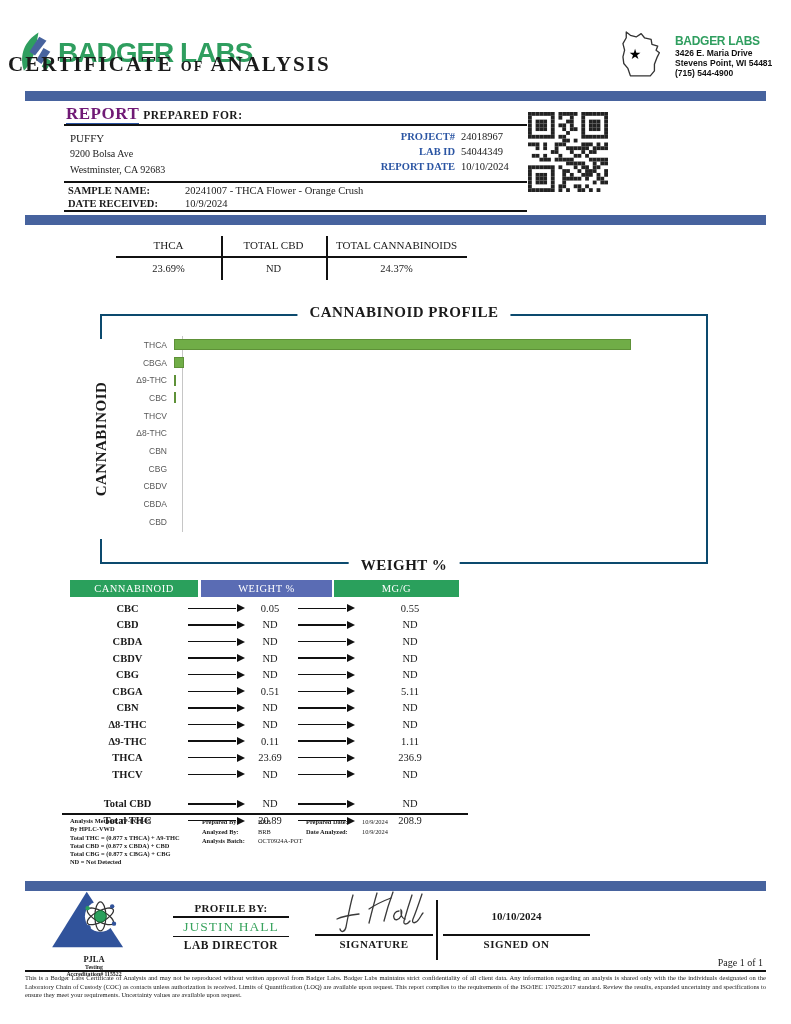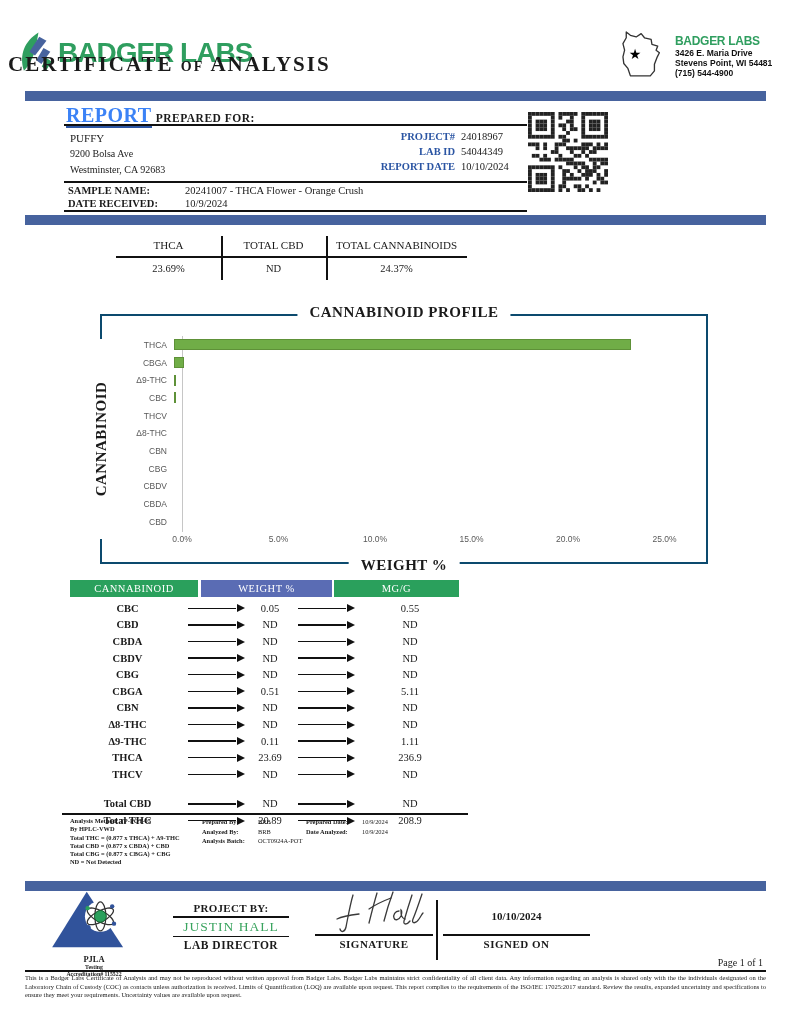--- a/index.html
+++ b/index.html
@@ -13,21 +13,21 @@
   .main-title .of { font-size:14px; }
   .header-right { position:absolute; right:16px; top:22px; display:flex; align-items:center; gap:4px; }
   .hr-addr { font-family:"Liberation Sans", sans-serif; font-weight:bold; font-size:8.5px; line-height:10px; color:#111; width:100px; }
   .hr-name { color:#2f9e5f; font-size:12px; line-height:14px; letter-spacing:-0.3px; }
 
   .bluebar { position:absolute; left:25px; width:741px; height:10px; background:#47639e; }
   .bar1 { top:87px; } .bar2 { top:211px; } .bar3 { top:877px; }
 
   
   .report-title { position:absolute; left:66px; top:100px; }
-  .report-word { color:#3b82f6; font-weight:bold; font-size:20px; border-bottom:2.5px solid #2b55a3; letter-spacing:0.5px; }
+  .report-word { color:#701a75; font-weight:bold; font-size:17px; border-bottom:2.5px solid #2b55a3; letter-spacing:0.5px; }
   .prepared-for { font-weight:bold; font-size:11.5px; letter-spacing:0.5px; }
   .rule { position:absolute; background:#111; }
   .rule-report { left:64px; top:120px; width:463px; height:2px; }
   .rule-sample-top { left:64px; top:177px; width:463px; height:1.5px; }
   .rule-sample-bot { left:64px; top:206px; width:463px; height:1.5px; }
 
   .client { position:absolute; left:70px; top:126px; font-size:10px; line-height:16px; }
   .client-name { font-size:11px; }
   .report-meta { position:absolute; left:285px; top:125px; width:242px; }
   .meta-row { display:flex; line-height:15px; font-size:10.5px; }
@@ -481,28 +481,20 @@
         </div>
         <div class="crow">
           <div class="clabel">CBDA</div>
           <div class="cbarwrap"></div>
         </div>
         <div class="crow">
           <div class="clabel">CBD</div>
           <div class="cbarwrap"></div>
         </div>
       </div>
-    <div class="chart-ticks">
-        <span class="ctick" style="left: 72px;">0.0%</span>
-        <span class="ctick" style="left: 168.5px;">5.0%</span>
-        <span class="ctick" style="left: 265px;">10.0%</span>
-        <span class="ctick" style="left: 361.5px;">15.0%</span>
-        <span class="ctick" style="left: 458px;">20.0%</span>
-        <span class="ctick" style="left: 554.5px;">25.0%</span>
-      </div>
     <div class="chart-xlabel">WEIGHT %</div>
   </div>
 
   <div class="ctable">
     <div class="thead">
         <div class="th0">CANNABINOID</div>
         <div class="th1">WEIGHT %</div>
         <div class="th2">MG/G</div>
       </div>
     <div class="tbody">
@@ -645,21 +637,21 @@
       <circle cx="40" cy="41" r="2.4" fill="#31539b"></circle>
       <circle cx="68" cy="37" r="2.4" fill="#31539b"></circle>
       <circle cx="39" cy="20" r="2.4" fill="#2aa05c"></circle>
     </svg>
     <div class="pjla-name">PJLA</div>
     <div class="pjla-sub">Testing</div>
     <div class="pjla-sub">Accreditation# 115522</div>
   </div>
 
   <div class="approved">
-    <div class="approved-label">PROJECT BY:</div>
+    <div class="approved-label">PROFILE BY:</div>
     <div class="approved-rule"></div>
     <div class="approver-name">JUSTIN HALL</div>
     <div class="approved-rule"></div>
     <div class="approver-title">LAB DIRECTOR</div>
   </div>
 
   <svg class="signature-svg" width="110" height="46" viewBox="0 0 110 46">
     <g fill="none" stroke="#3a3a3a" stroke-width="1.3" stroke-linecap="round">
       <path d="M20,6 C17,16 15,28 13,38 C12,43 8,44 7,40"></path>
       <path d="M4,30 C10,27 18,26 26,25"></path>

